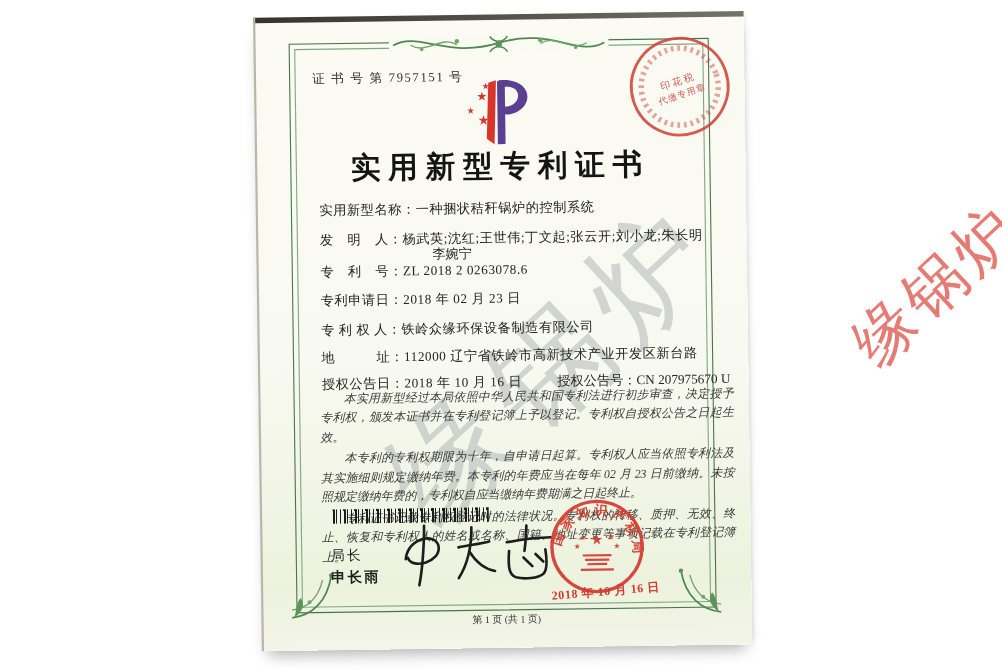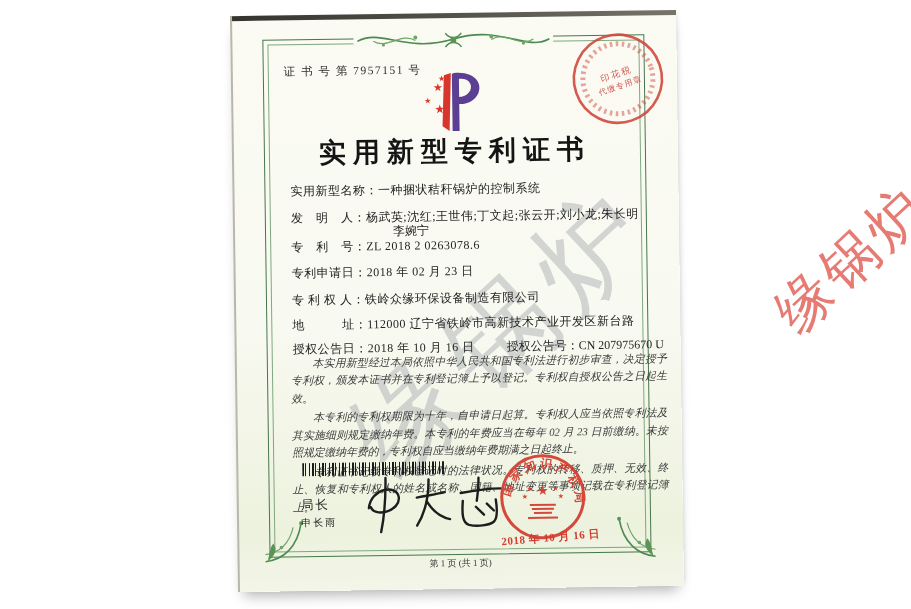--- a/index.html
+++ b/index.html
@@ -32,21 +32,21 @@
   .field .val{letter-spacing:0.5px;}
   .cont{position:absolute;left:160px;font-size:12px;color:#242424;}
   .grant-no{position:absolute;left:272px;top:326px;font-size:12px;color:#242424;white-space:nowrap;}
   .paras{position:absolute;left:56px;top:340px;width:376px;font-size:10.8px;line-height:1.62;
          color:#3a3a3a;font-style:italic;text-align:justify;}
   .paras p{margin:0 0 2px 0;text-indent:2em;}
   .barcode{position:absolute;left:66px;top:448px;width:142px;height:13px;
          background:repeating-linear-gradient(90deg,#1c1c1c 0 2px,transparent 2px 3px,
          #1c1c1c 3px 4px,transparent 4px 7px,#1c1c1c 7px 8px,transparent 8px 10px);}
   .sig-title{position:absolute;left:64px;top:482px;font-size:12.5px;font-weight:normal;color:#1f1f1f;letter-spacing:2px;}
-  .sig-name{position:absolute;left:64px;top:501px;font-size:10px;font-weight:normal;color:#1f1f1f;letter-spacing:2px;}
+  .sig-name{position:absolute;left:64px;top:501px;font-size:13px;font-weight:bold;color:#1f1f1f;letter-spacing:2px;}
   .signature{position:absolute;left:118px;top:458px;width:160px;height:68px;}
   .seal{position:absolute;left:262px;top:441px;width:88px;height:88px;opacity:0.92;}
   .seal-date{position:absolute;left:264px;top:518px;width:110px;font-size:11px;font-weight:bold;
          color:#d23b2e;transform:rotate(-4deg);letter-spacing:0.5px;white-space:nowrap;}
   .footer{position:absolute;left:0;top:544px;width:100%;text-align:center;font-size:9px;color:#333;}
   .stamp{position:absolute;left:339px;top:20px;width:96px;height:96px;transform:rotate(-18deg);opacity:0.88;}
   
   .wm-gray{position:absolute;left:70px;top:245px;width:400px;text-align:center;
          font-size:108px;letter-spacing:14px;color:#9ea3a8;opacity:0.42;
          transform:rotate(-42deg);transform-origin:center;white-space:nowrap;pointer-events:none;}

